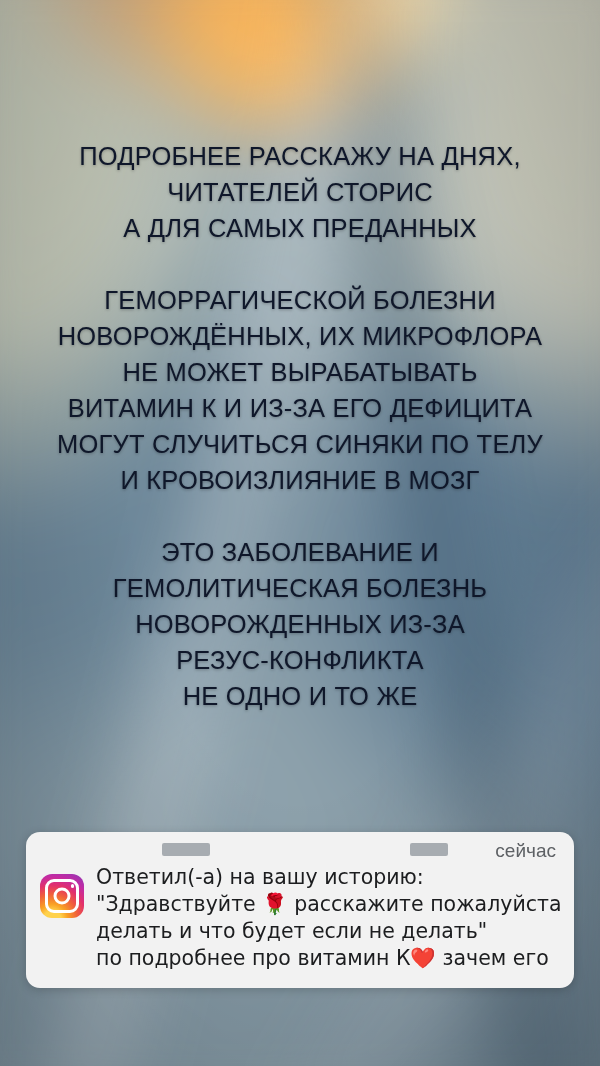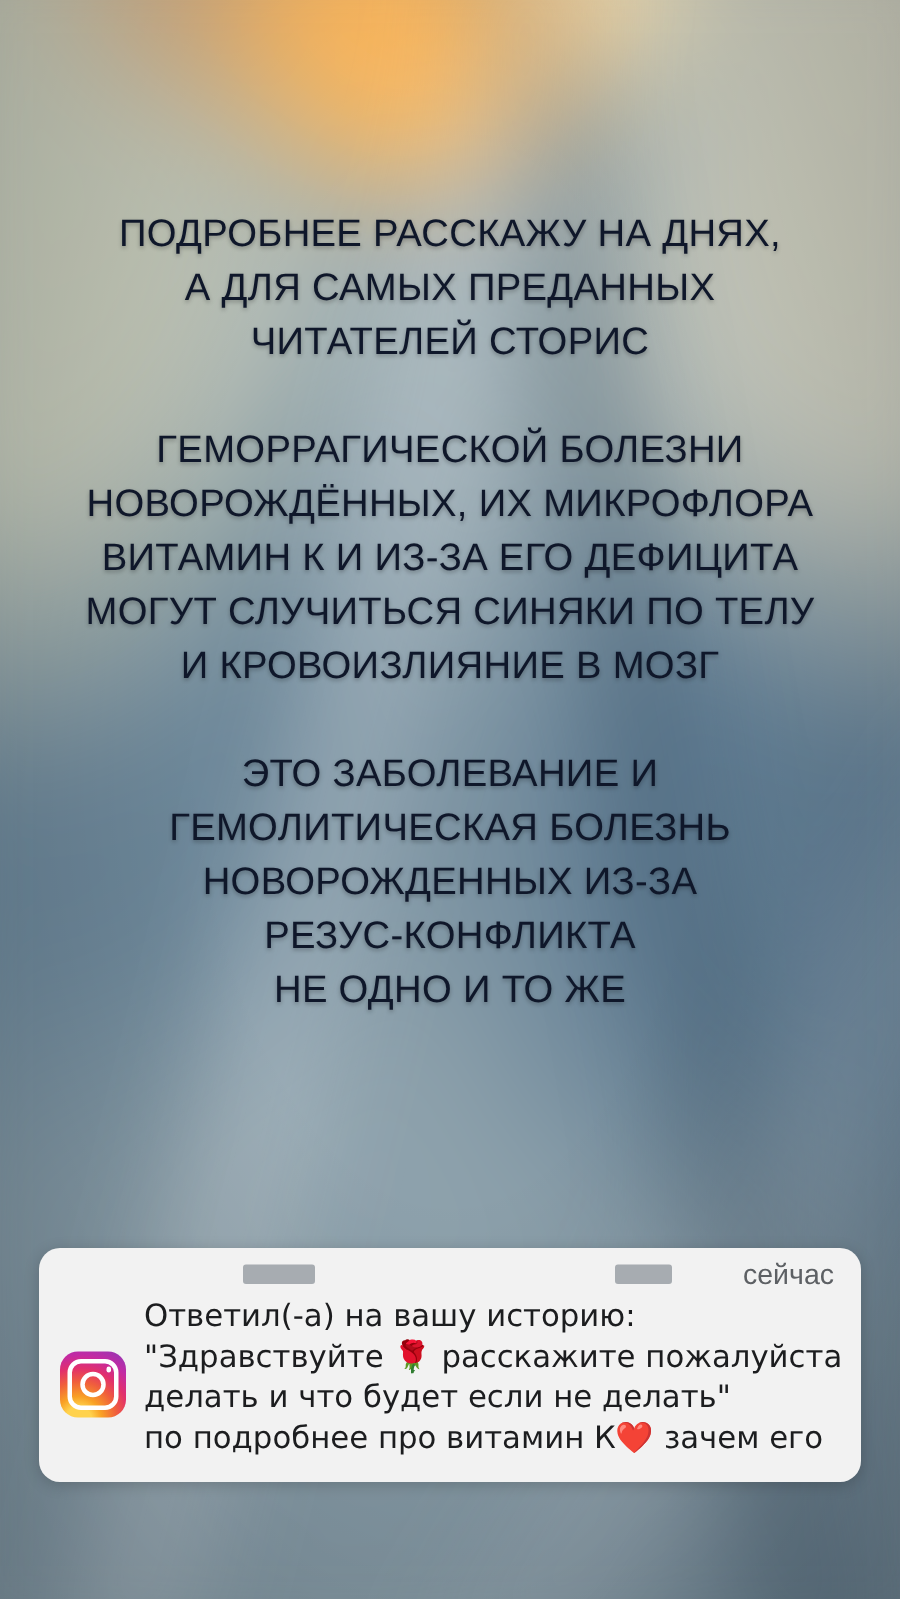--- a/index.html
+++ b/index.html
@@ -97,21 +97,21 @@
     position: absolute;
     background: #9aa0a6;
     border-radius: 2px;
     opacity: 0.85;
   }
   .redact.a { left: 136px; top: 11px; width: 48px; height: 13px; }
   .redact.b { left: 384px; top: 11px; width: 38px; height: 13px; }
 
   .reply-body {
     display: flex;
-    align-items: center;
+    align-items: flex-start;
     padding: 0 16px 16px 14px;
     margin-top: -6px;
   }
   .ig-logo {
     flex: 0 0 auto;
     width: 44px;
     height: 44px;
     border-radius: 12px;
     margin-top: 12px;
     margin-right: 12px;
@@ -161,27 +161,28 @@
 
 <div class="story">
 
   <div class="bg"></div>
   <div class="bg-streaks"></div>
   <div class="bg-vignette"></div>
 
   <div class="caption">
     <div class="para">
       <span class="line">ПОДРОБНЕЕ РАССКАЖУ НА ДНЯХ,</span>
+      <span class="line">ЧИТАТЕЛЕЙ СТОРИС</span>
       <span class="line">А ДЛЯ САМЫХ ПРЕДАННЫХ</span>
-      <span class="line">ЧИТАТЕЛЕЙ СТОРИС</span>
     </div>
     <div class="gap"></div>
     <div class="para">
       <span class="line">ГЕМОРРАГИЧЕСКОЙ БОЛЕЗНИ</span>
       <span class="line">НОВОРОЖДЁННЫХ, ИХ МИКРОФЛОРА</span>
+      <span class="line">НЕ МОЖЕТ ВЫРАБАТЫВАТЬ</span>
       <span class="line">ВИТАМИН К И ИЗ-ЗА ЕГО ДЕФИЦИТА</span>
       <span class="line">МОГУТ СЛУЧИТЬСЯ СИНЯКИ ПО ТЕЛУ</span>
       <span class="line">И КРОВОИЗЛИЯНИЕ В МОЗГ</span>
     </div>
     <div class="gap"></div>
     <div class="para">
       <span class="line">ЭТО ЗАБОЛЕВАНИЕ И</span>
       <span class="line">ГЕМОЛИТИЧЕСКАЯ БОЛЕЗНЬ</span>
       <span class="line">НОВОРОЖДЕННЫХ ИЗ-ЗА</span>
       <span class="line">РЕЗУС-КОНФЛИКТА</span>

